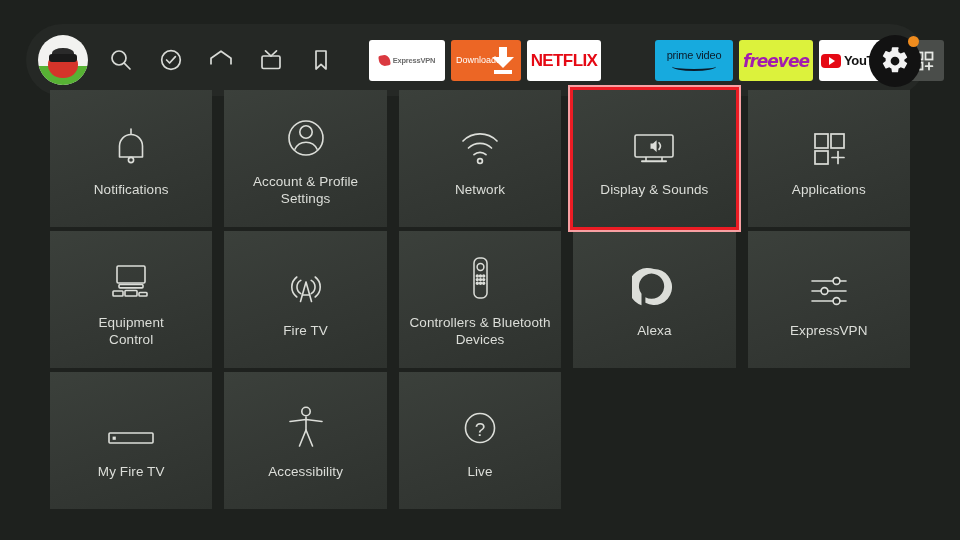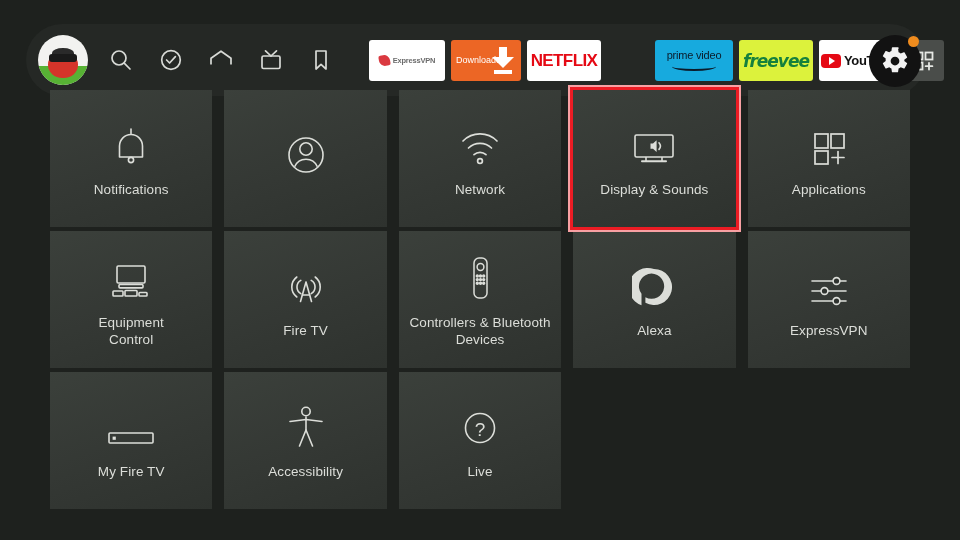--- a/index.html
+++ b/index.html
@@ -190,21 +190,21 @@
   .pv-smile {
     width: 44px; height: 9px;
     margin: 1px auto 0;
     border-bottom: 2.5px solid #0b1b2a;
     border-radius: 0 0 50% 50%;
   }
 
   .fv-text {
     font-size: 17px;
     font-weight: bold;
-    color: #15803d;
+    color: #a21caf;
     font-style: italic;
     letter-spacing: -1px;
     font-family: "DejaVu Sans", sans-serif;
   }
 
   .yt-wrap { display: flex; align-items: center; gap: 3px; }
   .yt-play {
     width: 20px; height: 14px;
     background: #e50914;
     border-radius: 4px;
@@ -429,20 +429,22 @@
   </div>
 
   <div class="tile">
     <div class="tile-icon">
       <svg width="42" height="44" viewBox="0 0 42 44" fill="none" stroke="#dcded9" stroke-width="1.6">
         <circle cx="21" cy="22" r="17"></circle>
         <circle cx="21" cy="16" r="6.2"></circle>
         <path d="M9.6 33.8 A12.4 12.4 0 0 1 32.4 33.8"></path>
       </svg>
     </div>
+    <div class="tile-label">Account &amp; Profile
+Settings</div>
   </div>
 
   <div class="tile">
     <div class="tile-icon">
       <svg width="44" height="40" viewBox="0 0 44 40" fill="none" stroke="#dcded9" stroke-width="1.7" stroke-linecap="round">
         <path d="M5 13 A24 24 0 0 1 39 13"></path>
         <path d="M10.5 20 A16.5 16.5 0 0 1 33.5 20"></path>
         <path d="M16 26.6 A9 9 0 0 1 28 26.6"></path>
         <circle cx="22" cy="33" r="2.4"></circle>
       </svg>

